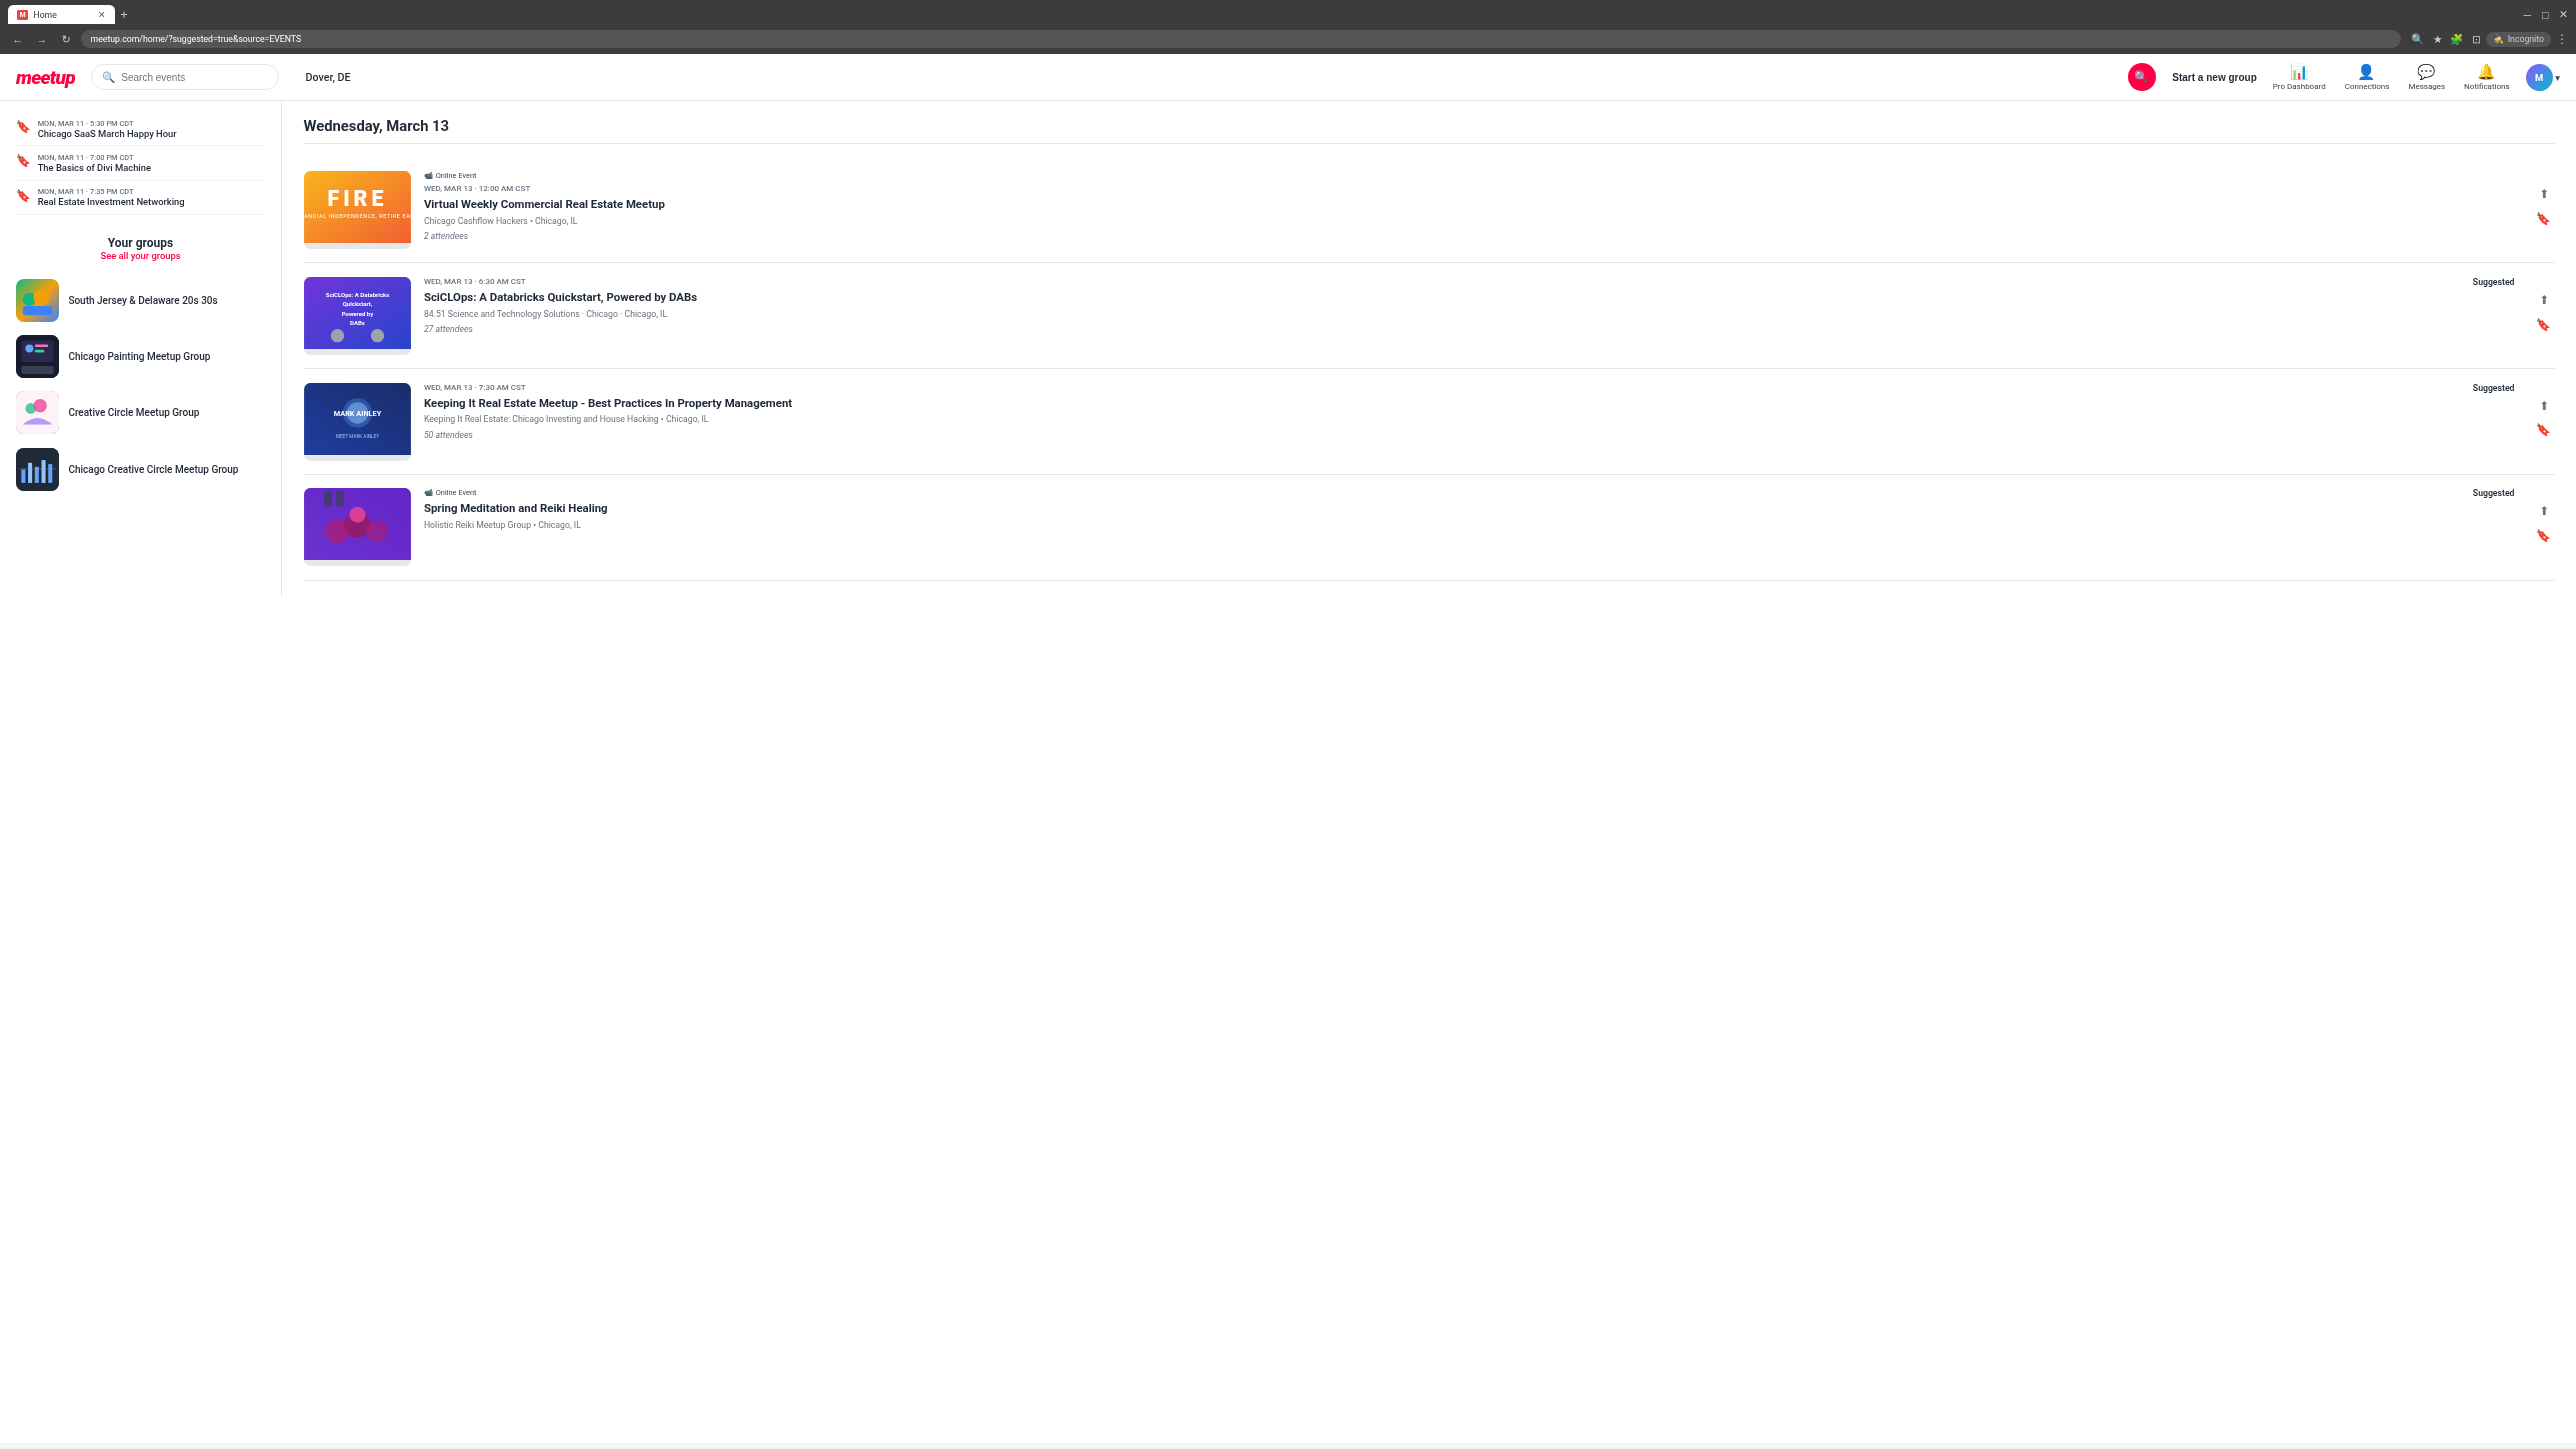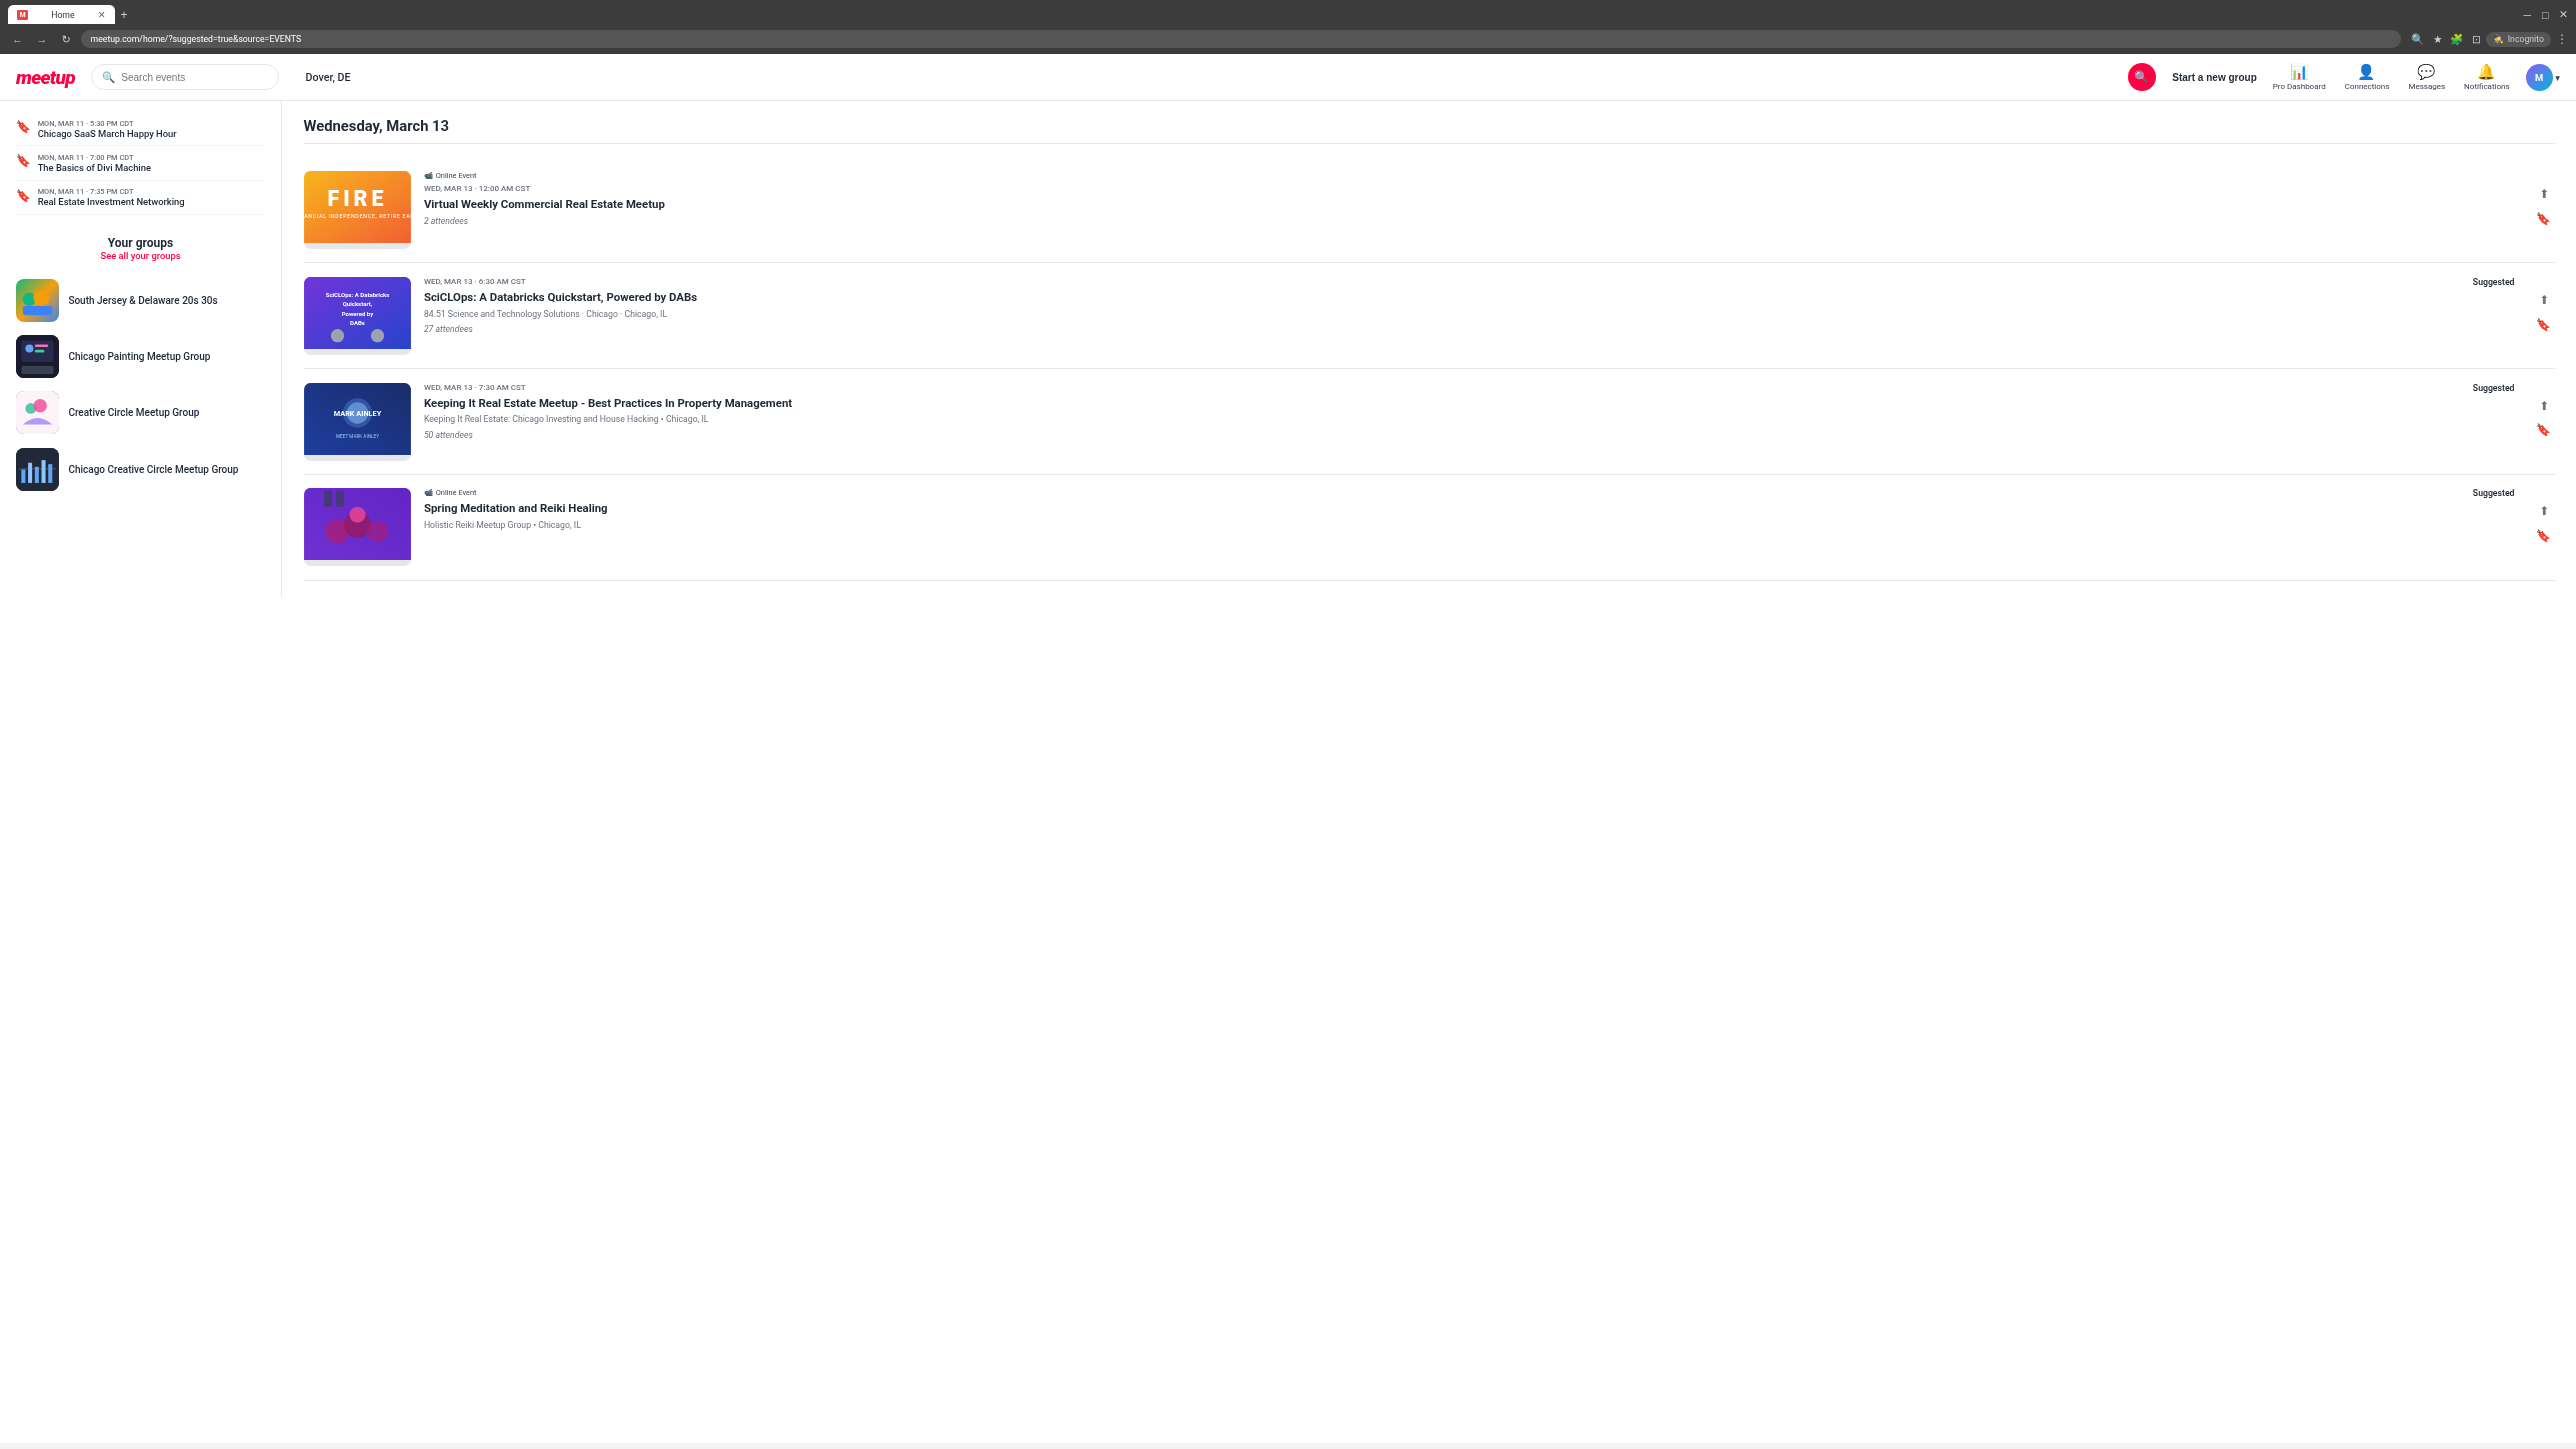--- a/index.html
+++ b/index.html
@@ -1,21 +1,21 @@
 <!DOCTYPE html>
 <html style="font-size:10.7px"><head>
   <meta charset="utf-8">
   <style>
     * { box-sizing: border-box; margin: 0; padding: 0; }
     body { font-family: -apple-system, BlinkMacSystemFont, 'Segoe UI', Roboto, sans-serif; background: #f3f4f6; }
 
     
     .browser-chrome { background: #2d2d2d; width: 100%; }
     .browser-tab-bar { display: flex; align-items: center; padding: 5.4px 8px 0; gap: 2.7px; background: #3c3c3c; }
-    .browser-tab { display: flex; align-items: center; gap: 5.4px; background: #fff; border-radius: 5.4px 5.4px 0 0; padding: 4px 9.4px; min-width: 107px; max-width: 148px; text-align: center; }
+    .browser-tab { display: flex; align-items: center; gap: 5.4px; background: #fff; border-radius: 5.4px 5.4px 0 0; padding: 4px 9.4px; min-width: 107px; max-width: 148px; }
     .browser-tab-favicon { width: 10.7px; height: 10.7px; background: #e44; border-radius: 1.3px; display: flex; align-items: center; justify-content: center; color: #fff; font-size: 6.7px; font-weight: bold; }
     .browser-tab-title { font-size: 8.7px; color: #333; flex: 1; white-space: nowrap; overflow: hidden; text-overflow: ellipsis; }
     .browser-tab-close { color: #666; font-size: 9.4px; cursor: pointer; }
     .browser-tab-new { color: #ccc; font-size: 12px; cursor: pointer; margin-left: 2.7px; background: none; border: none; }
     .browser-tab-controls { margin-left: auto; display: flex; gap: 10.7px; align-items: center; }
     .browser-tab-btn { color: #ccc; font-size: 10.7px; background: none; border: none; cursor: pointer; }
     .browser-nav-bar { display: flex; align-items: center; padding: 5.4px 8px; background: #3c3c3c; gap: 5.4px; }
     .browser-nav-btn { width: 19px; height: 19px; border-radius: 50%; border: none; background: none; color: #ccc; font-size: 10.7px; cursor: pointer; display: flex; align-items: center; justify-content: center; }
     .browser-address-bar { flex: 1; background: #555; border-radius: 13.4px; padding: 4px 9.4px; display: flex; align-items: center; gap: 5.4px; }
     .browser-address-text { color: #fff; font-size: 8.7px; }
@@ -269,20 +269,21 @@
             <text x="80" y="70" text-anchor="middle" fill="white" font-size="8" letter-spacing="1">FINANCIAL INDEPENDENCE, RETIRE EARLY</text>
           </svg>
         </div>
         <div class="event-info">
           <div class="online-badge">
             <span>📹</span>
             <span>Online Event</span>
           </div>
           <div class="event-datetime">WED, MAR 13 · 12:00 AM CST</div>
           <div class="event-title">Virtual Weekly Commercial Real Estate Meetup</div>
+          <div class="event-organizer">Chicago Cashflow Hackers • Chicago, IL</div>
           <div class="event-attendees">2 attendees</div>
         </div>
         <div class="event-actions">
           <button class="action-btn">⬆</button>
           <button class="action-btn">🔖</button>
         </div>
       </div>
 
       <div class="event-card">
         <div class="event-image">

